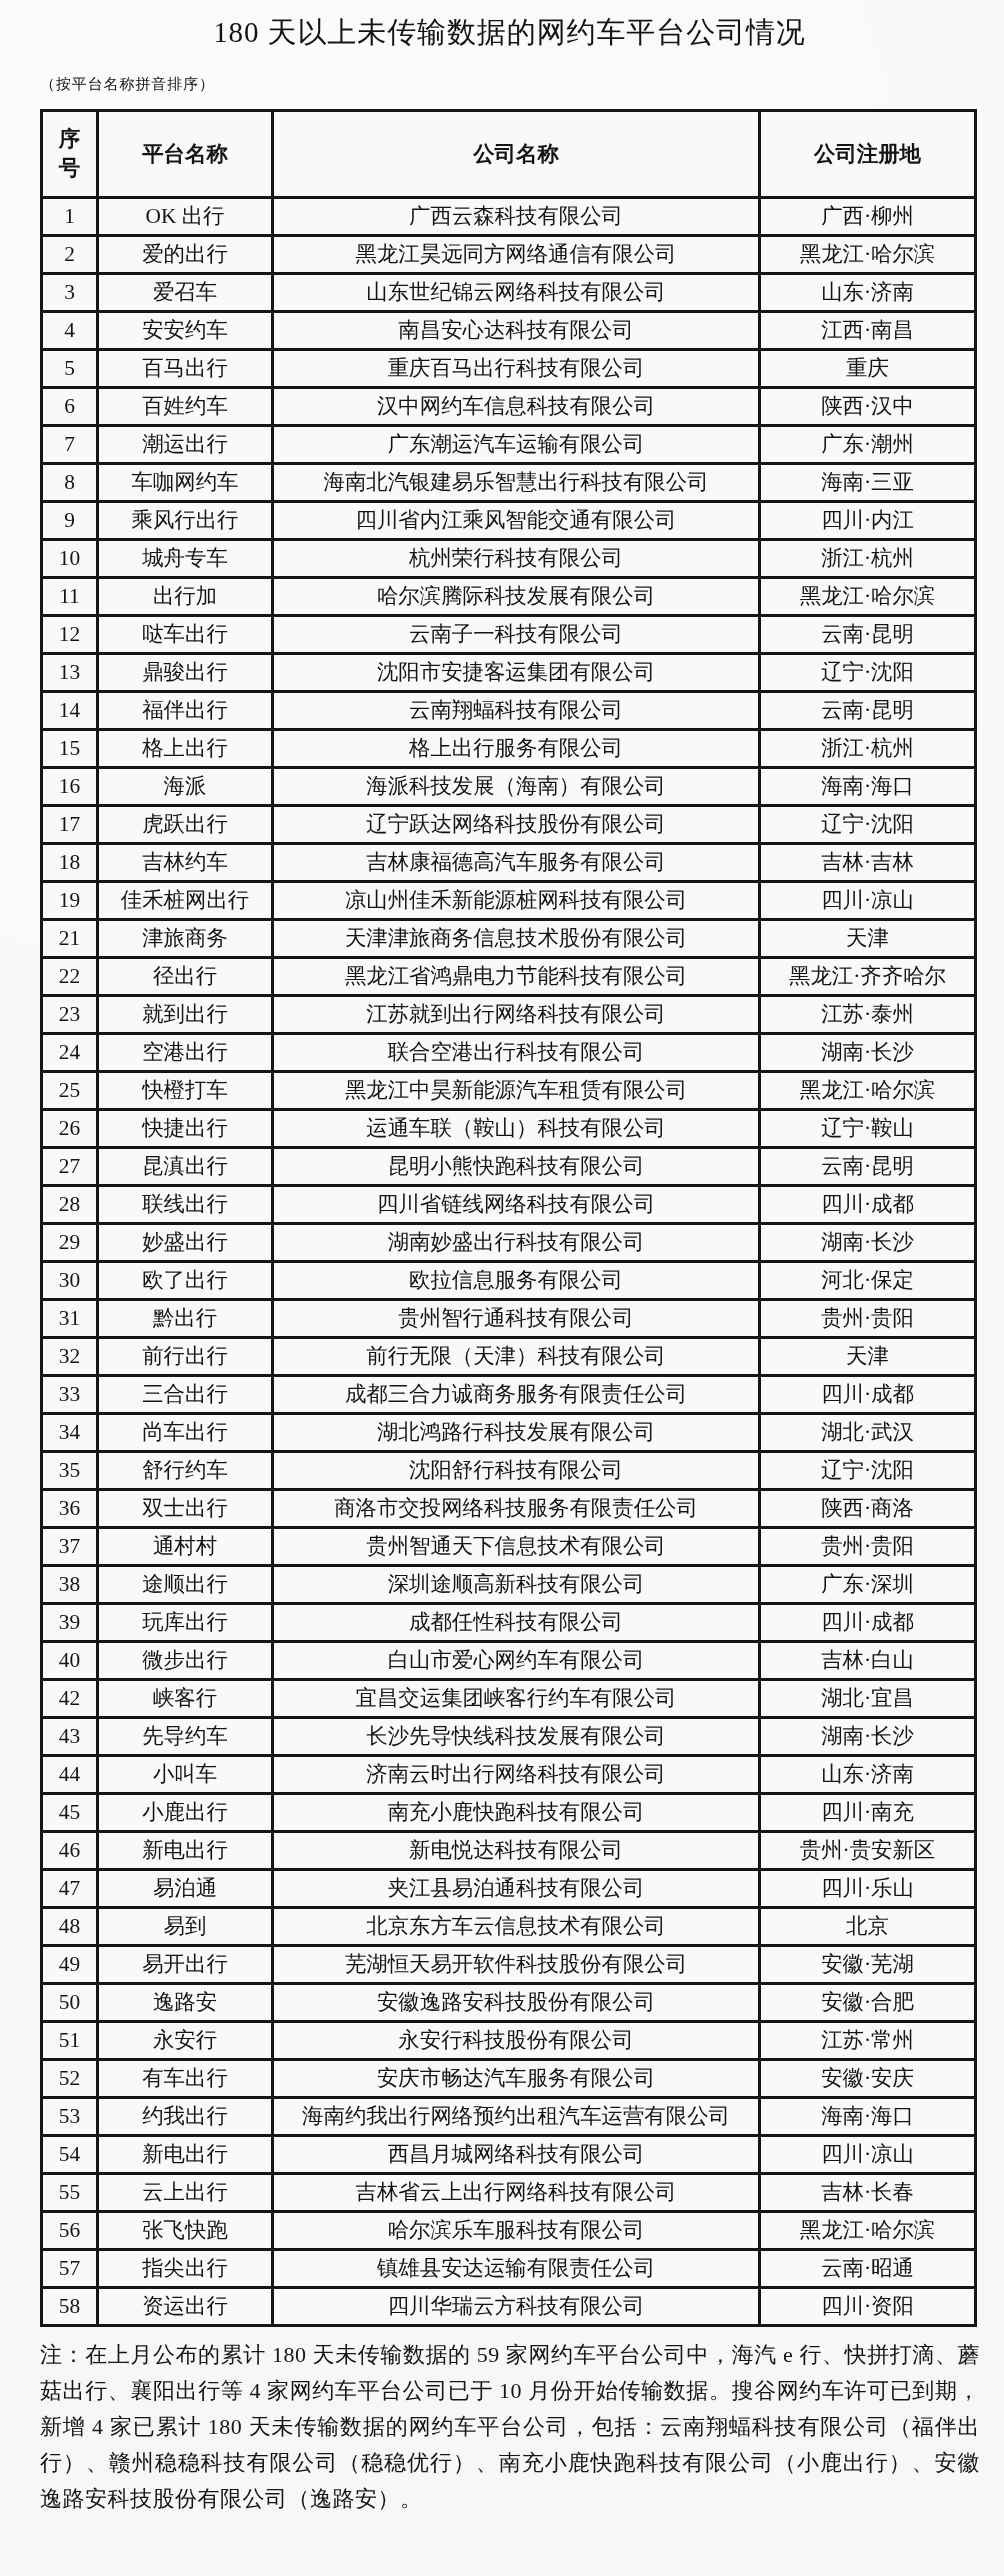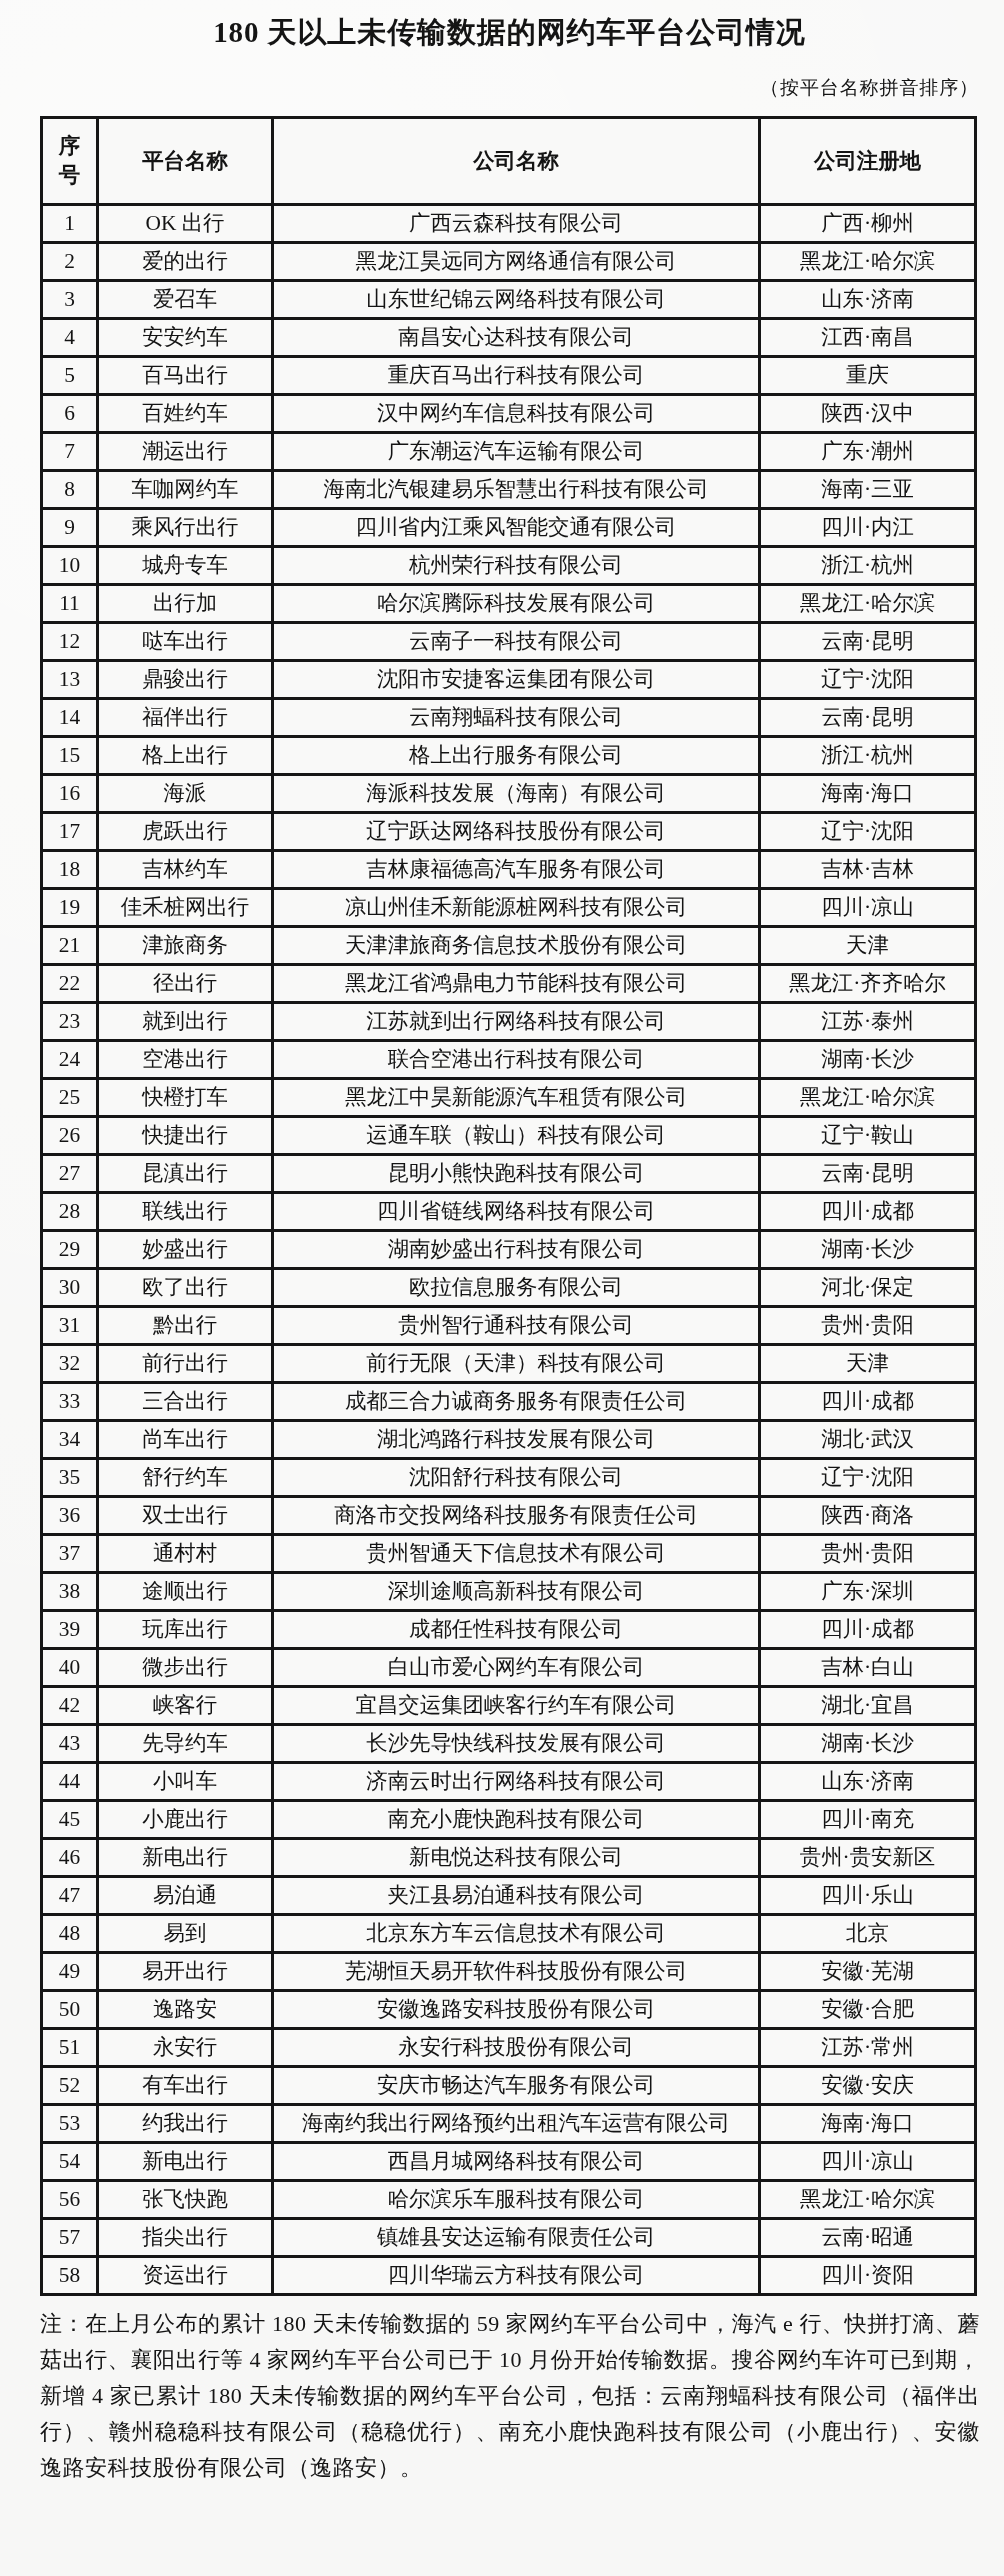--- a/index.html
+++ b/index.html
@@ -13,27 +13,27 @@
     width: 1005px;
     min-height: 2576px;
     padding: 7.4px 26px 28px 40px;
     background:
       radial-gradient(circle at 20% 10%, rgba(255,255,255,.6), rgba(0,0,0,0) 60%),
       #f7f7f6;
   }
   .doc-title {
     text-align: center;
     font-size: 29px;
-    font-weight: bold;
+    font-weight: normal;
     letter-spacing: 0.9px;
     padding: 5.6px 0 1.9px 0;
   }
   .doc-subtitle {
-    text-align: right;
-    font-size: 19px;
+    text-align: left;
+    font-size: 15px;
     padding: 20.5px 0 15px 0;
     letter-spacing: 0.9px;
   }
   table.main-table {
     border-collapse: collapse;
     width: 934px;
     table-layout: fixed;
     background: #f9f9f8;
   }
   table.main-table, table.main-table th, table.main-table td {
@@ -404,20 +404,26 @@
           <td>海南约我出行网络预约出租汽车运营有限公司</td>
           <td>海南·海口</td>
         </tr>
         <tr>
           <td>54</td>
           <td>新电出行</td>
           <td>西昌月城网络科技有限公司</td>
           <td>四川·凉山</td>
         </tr>
         <tr>
+          <td>55</td>
+          <td>云上出行</td>
+          <td>吉林省云上出行网络科技有限公司</td>
+          <td>吉林·长春</td>
+        </tr>
+        <tr>
           <td>56</td>
           <td>张飞快跑</td>
           <td>哈尔滨乐车服科技有限公司</td>
           <td>黑龙江·哈尔滨</td>
         </tr>
         <tr>
           <td>57</td>
           <td>指尖出行</td>
           <td>镇雄县安达运输有限责任公司</td>
           <td>云南·昭通</td>

